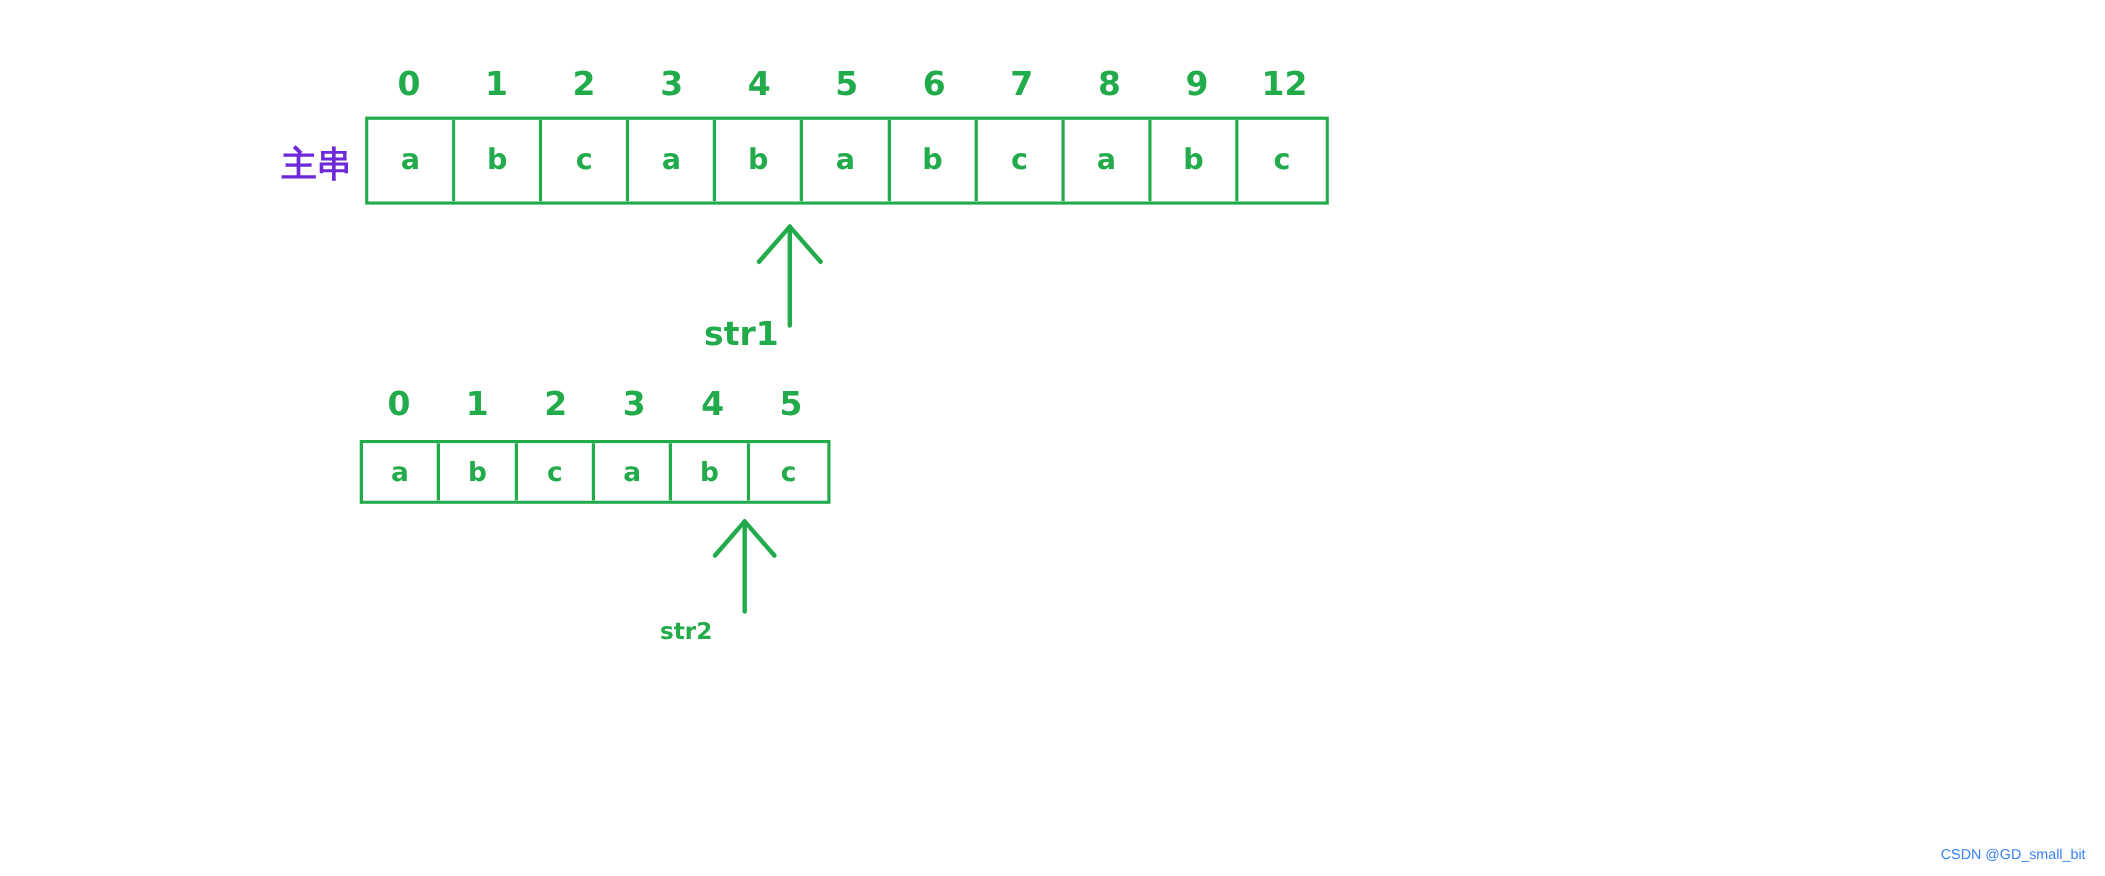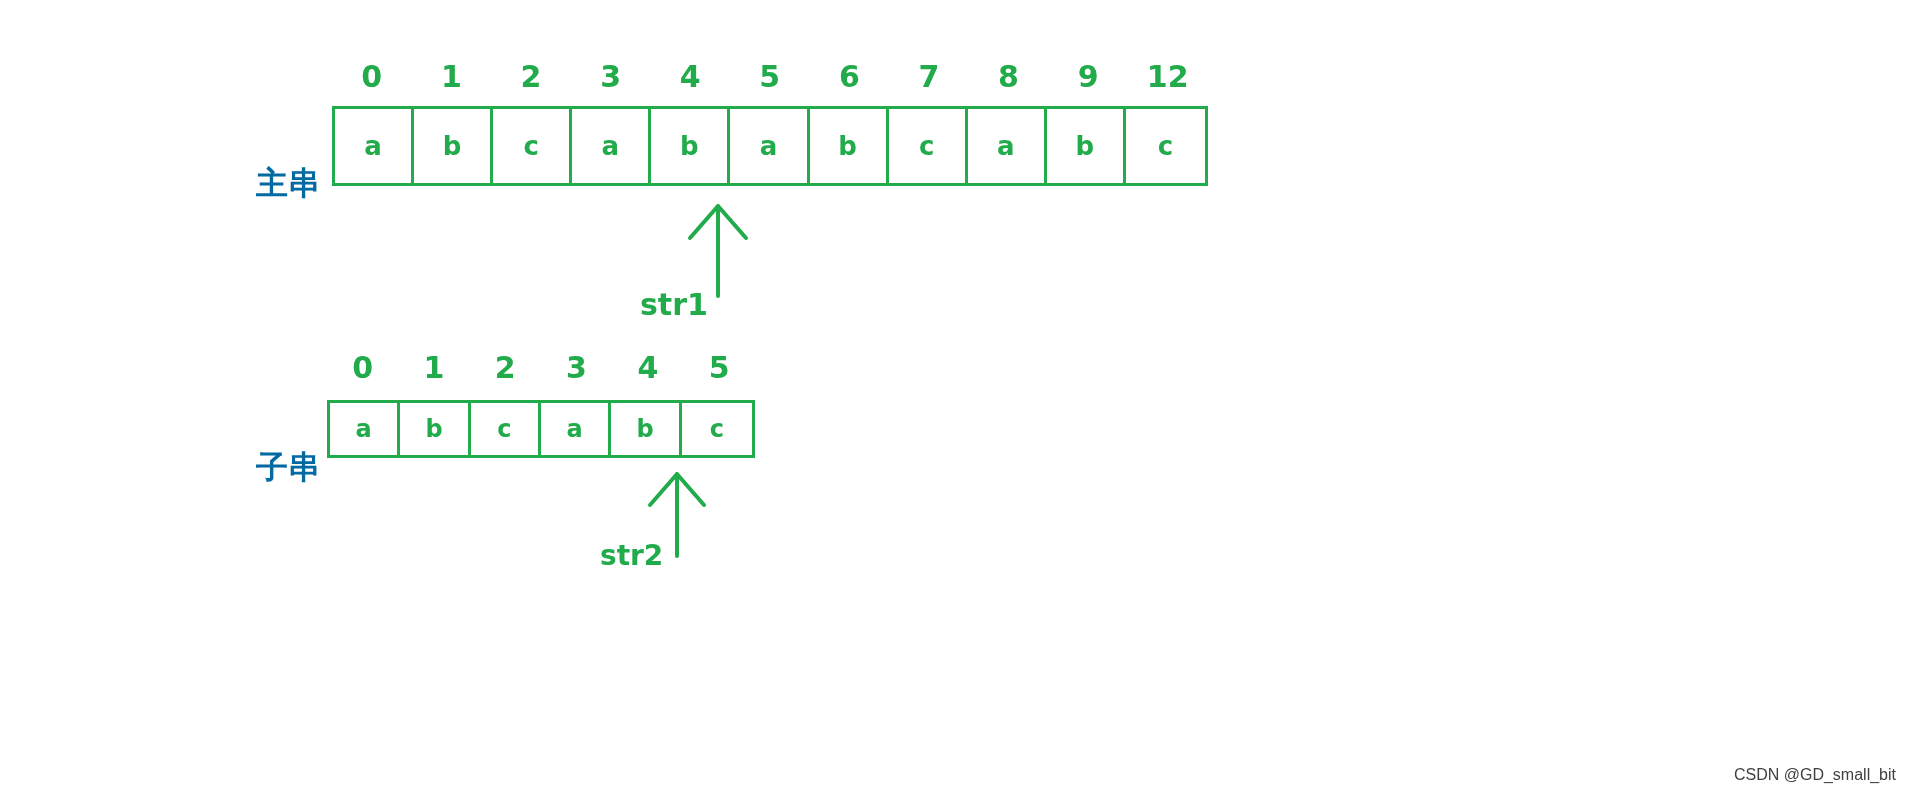--- a/index.html
+++ b/index.html
@@ -11,24 +11,23 @@
     overflow:hidden;
   }
   .canvas{position:absolute;inset:0;}
 
   
   .row-block{position:absolute;}
 
   .row-label{
     position:absolute;
     font-weight:bold;
-    color:#0369a1;
+    color:#6d28d9;
     white-space:nowrap;
     text-align:right;
-    margin-top:34px;
   }
 
   .idx-row{
     position:absolute;
     display:flex;
   }
   .idx{
     text-align:center;
     font-weight:bold;
     color:#21ab4b;
@@ -78,28 +77,28 @@
     font-weight:bold;
     color:#21ab4b;
     white-space:nowrap;
     line-height:1;
   }
 
   #ptr1{left:676px;top:196px;}
   #ptr1-label{left:640px;top:290px;width:160px;font-size:30px;}
 
   #ptr2{left:638px;top:464px;}
-  #ptr2-label{left:600px;top:542px;width:160px;font-size:28px;}
+  #ptr2-label{left:600px;top:564px;width:160px;font-size:21px;}
 
   
   #watermark{
     position:absolute;
     right:18px;bottom:12px;
-    color:#404040;
-    font-size:16px;
+    color:#3b82f6;
+    font-size:13px;
     font-family:"Liberation Sans",sans-serif;
     white-space:nowrap;
   }
 </style>
 </head>
 <body>
 
 <div class="canvas">
 
   <div class="row-block" id="main-block">
@@ -139,21 +138,20 @@
     <svg width="84" height="100" viewBox="0 0 84 100" aria-hidden="true">
       <line x1="42" y1="100" x2="42" y2="14" stroke="#21ab4b" stroke-width="4" stroke-linecap="round"></line>
       <line x1="42" y1="10" x2="14" y2="42" stroke="#21ab4b" stroke-width="4" stroke-linecap="round"></line>
       <line x1="42" y1="10" x2="70" y2="42" stroke="#21ab4b" stroke-width="4" stroke-linecap="round"></line>
     </svg>
   </div>
   <div class="pointer-label" id="ptr1-label">str1</div>
 
   <div class="row-block" id="sub-block">
 
-    <div class="row-label" id="sub-label">子串</div>
 
     <div class="idx-row" id="sub-idx">
       <div class="idx">0</div>
       <div class="idx">1</div>
       <div class="idx">2</div>
       <div class="idx">3</div>
       <div class="idx">4</div>
       <div class="idx">5</div>
     </div>
 

